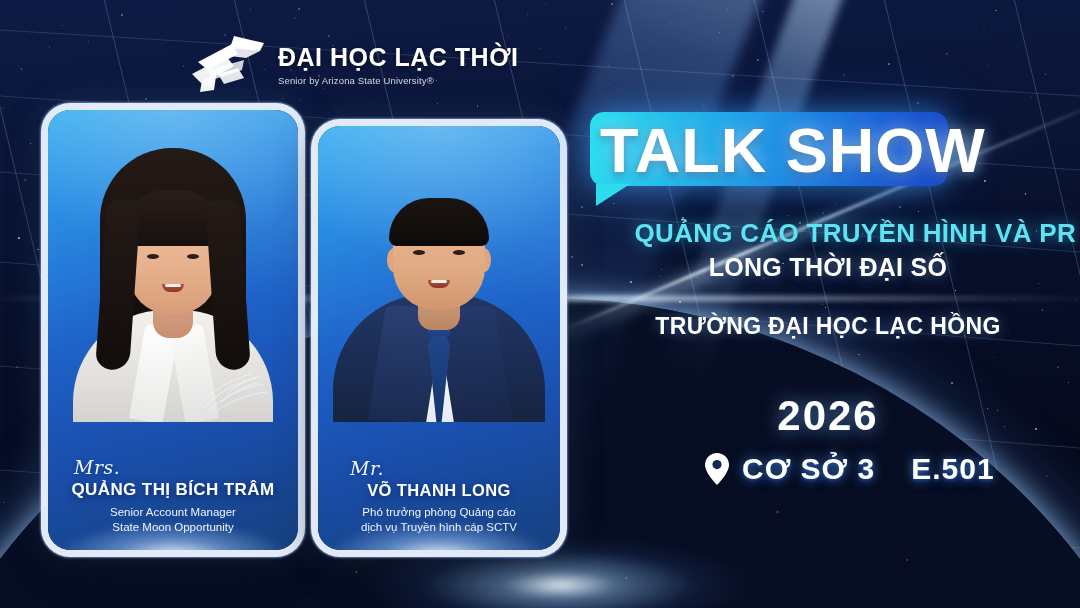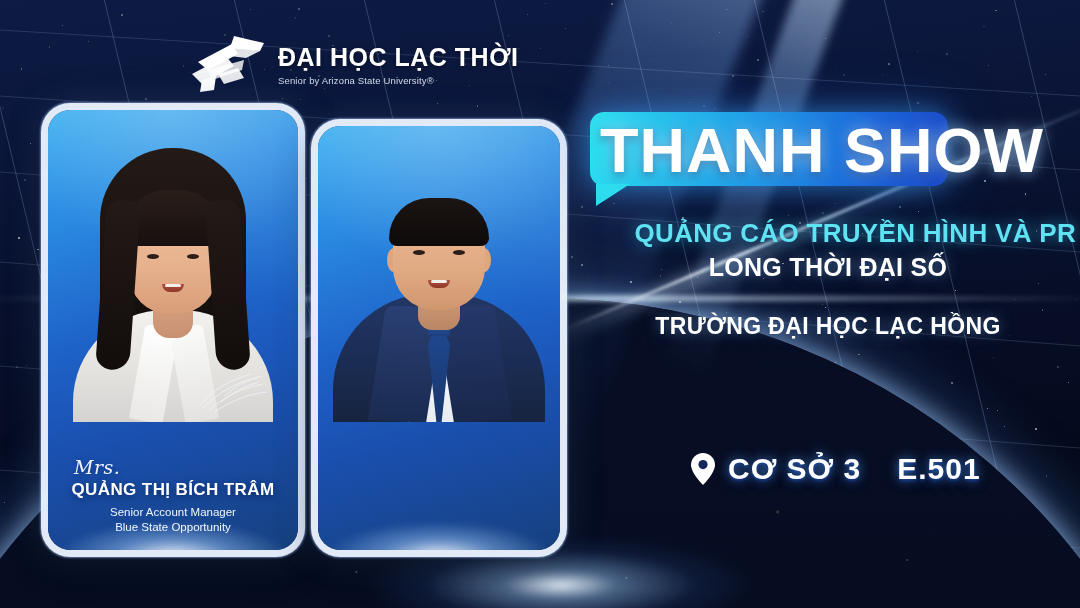--- a/index.html
+++ b/index.html
@@ -223,21 +223,21 @@
   }
   .date1, .date2{
     position:absolute;left:4px;width:496px;text-align:center;color:#ffffff;
     font-size:42px;font-weight:700;letter-spacing:2px;line-height:1;
     text-shadow:0 0 18px rgba(140,200,255,.6), 0 3px 8px rgba(0,20,60,.6);
   }
   .date1{top:357px;}
   .date2{top:395px;}
 
   .inforow{
-    position:absolute;display:flex;align-items:center;gap:12px;left:114px;color:#ffffff;
+    position:absolute;display:flex;align-items:center;gap:12px;left:128px;color:#ffffff;
     font-size:30px;font-weight:700;letter-spacing:1px;white-space:nowrap;
     text-shadow:0 0 12px rgba(90,170,255,.75), 0 2px 3px rgba(10,40,120,.9), 0 4px 10px rgba(0,15,60,.7);
   }
   .inforow.r1{top:452px;}
   .inforow.r2{top:494px;}
   .inforow .room{margin-left:24px;}
   .ico{flex:0 0 auto;display:inline-flex;align-items:center;justify-content:center;}
 </style>
 </head>
 <body>
@@ -666,21 +666,21 @@
               <path d="M26 66 C38 56 50 50 64 46"></path>
           </g>
         </svg>
       </div>
     </div>
     <div class="botglow"></div>
     <div class="caption">
       <span class="salute">Mrs.</span>
       <div class="sp-name">QUẢNG THỊ BÍCH TRÂM</div>
       <div class="sp-role">Senior Account Manager</div>
-      <div class="sp-role" style="margin-top:0">Blue State Opportunity</div>
+      <div class="sp-role" style="margin-top:0">State Moon Opportunity</div>
     </div>
   </div>
 
   <div class="card c2">
     <div class="sheen"></div>
     <div class="portrait">
       <div class="p-body">
         <div class="m-suit"></div>
         <div class="m-shirt"></div>
         <div class="m-lapelL"></div>
@@ -694,34 +694,41 @@
           <div class="brow" style="left:18px;top:38px;transform:rotate(-4deg);"></div>
           <div class="brow" style="right:18px;top:38px;transform:rotate(4deg);"></div>
           <div class="eye" style="left:20px;top:50px;"></div>
           <div class="eye" style="right:20px;top:50px;"></div>
           <div class="mouth" style="top:80px;"></div>
         </div>
         <div class="m-hair"></div>
       </div>
     </div>
     <div class="botglow"></div>
+    <div class="caption">
+      <span class="salute">Mr.</span>
+      <div class="sp-name">VÕ THANH LONG</div>
+      <div class="sp-role">Phó trưởng phòng Quảng cáo</div>
+      <div class="sp-role" style="margin-top:0">dịch vụ Truyền hình cáp SCTV</div>
+    </div>
   </div>
 
   <div class="right">
 
     <div class="bubble">
       <div class="tail"></div>
     </div>
-    <div class="talk">THANH SHOW</div>
+    <div class="talk">TALK SHOW</div>
 
     <div class="sub1">QUẢNG CÁO TRUYỀN HÌNH VÀ PR</div>
     <div class="sub2">LONG THỜI ĐẠI SỐ</div>
 
     <div class="venue">TRƯỜNG ĐẠI HỌC LẠC HỒNG</div>
 
+    <div class="date2">2026</div>
 
     <div class="inforow r1">
       <span class="ico">
         <svg width="26" height="34" viewBox="0 0 26 34">
           <path d="M13 1 C6.4 1 1 6.3 1 12.8 C1 21.5 13 33 13 33 C13 33 25 21.5 25 12.8 C25 6.3 19.6 1 13 1 Z" fill="#ffffff"></path>
           <circle cx="13" cy="12.6" r="4.6" fill="#16275c"></circle>
         </svg>
       </span>
       <span>CƠ SỞ 3</span>
       <span class="room">E.501</span>

